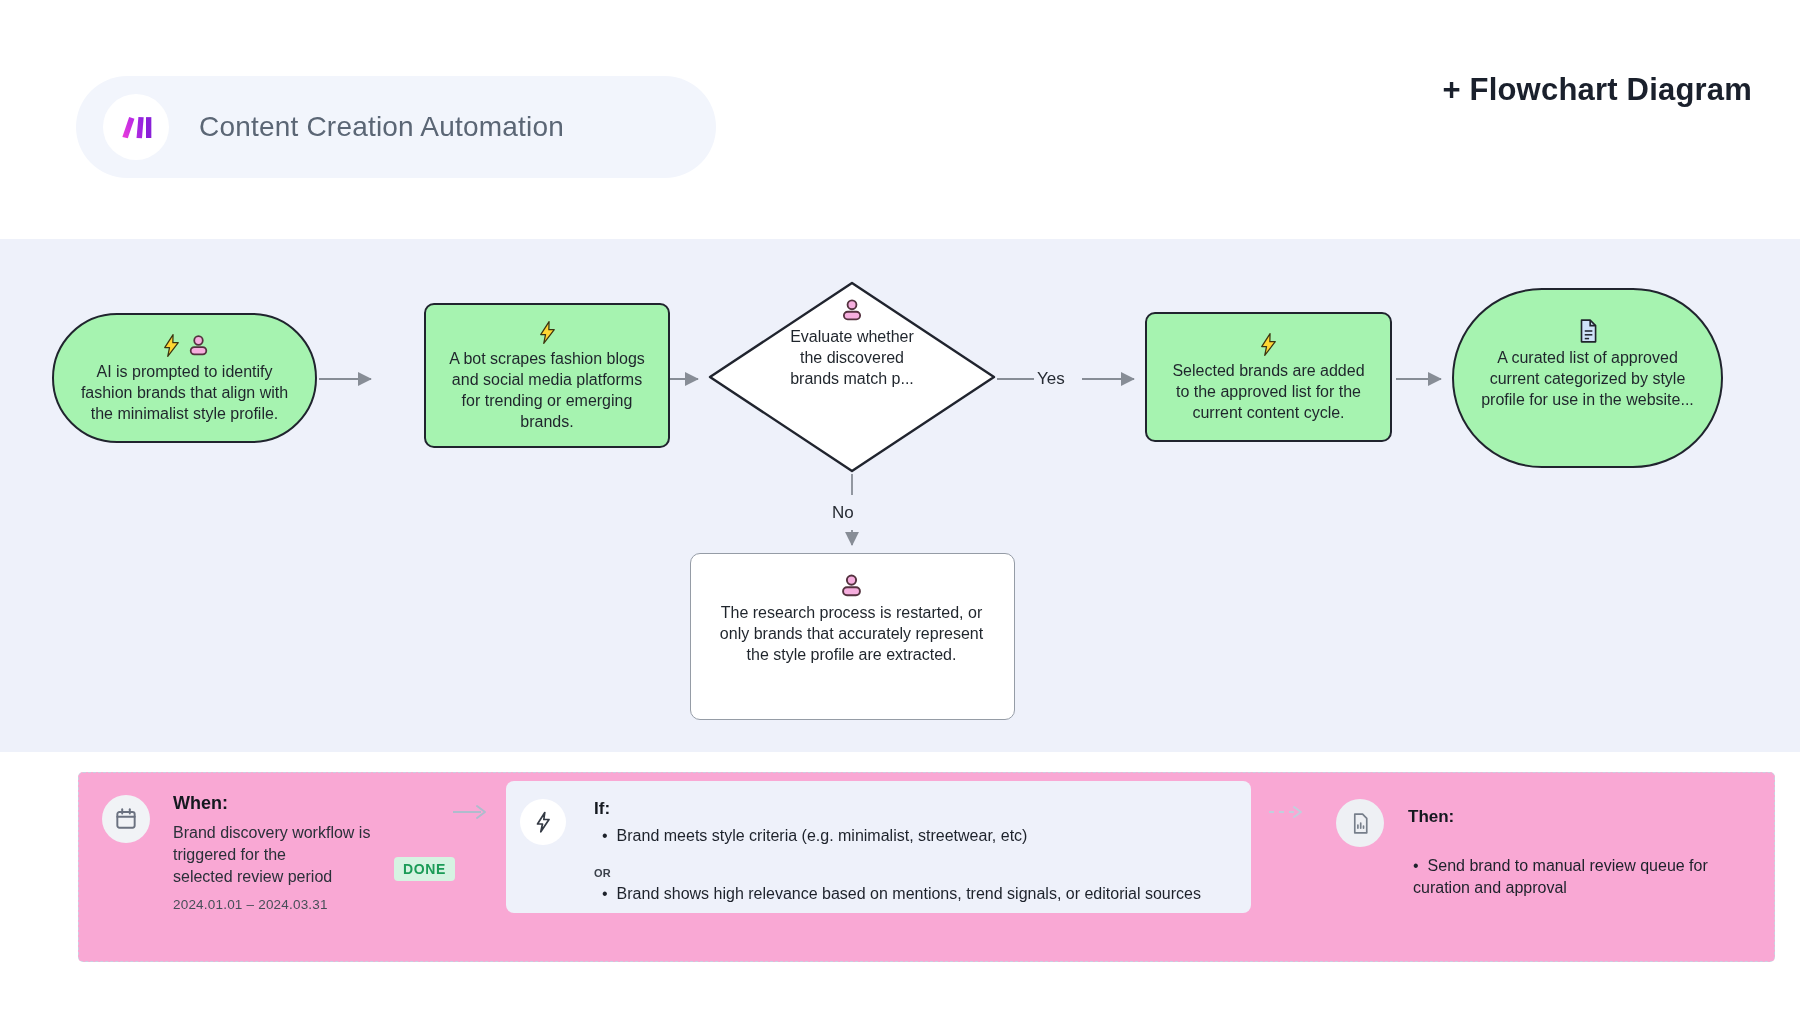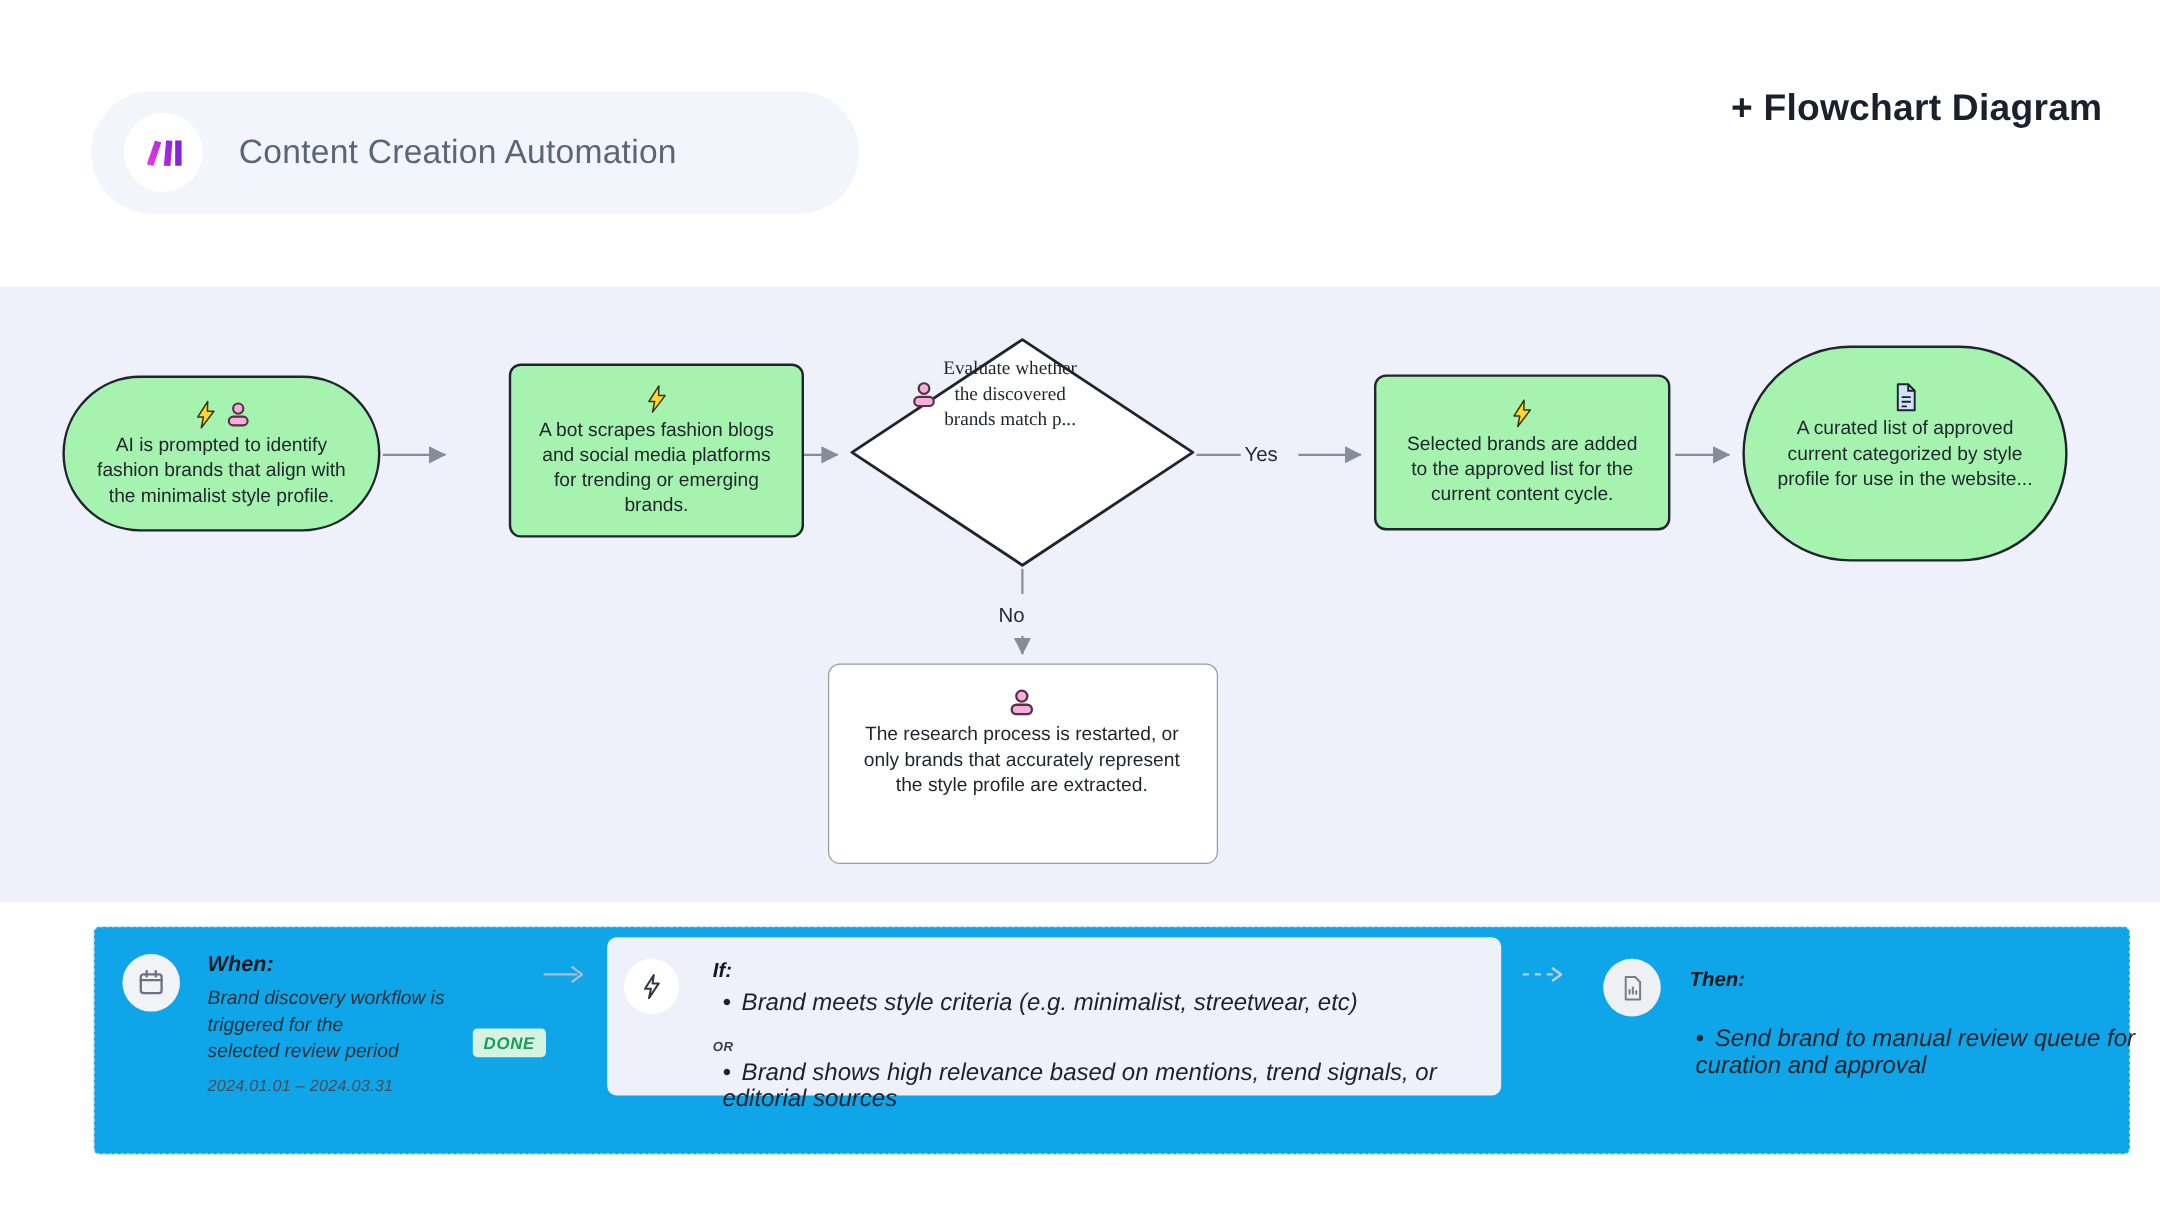--- a/index.html
+++ b/index.html
@@ -20,39 +20,39 @@
   .flow-band { position:absolute; left:0; top:239px; width:1800px; height:513px; background:#eef1fa; }
   .connectors { position:absolute; left:0; top:0; width:1800px; height:513px; }
 
   .node { position:absolute; background:#a6f3b0; border:2px solid #20242e;
           display:flex; flex-direction:column; align-items:center; justify-content:center;
           text-align:center; gap:3px; padding:10px 14px; }
   .node-text { font-size:16px; line-height:21px; color:#1f252c; white-space:pre-line; }
   .icons { display:flex; align-items:center; gap:2px; }
   .node-white { background:#ffffff; border:1.6px solid #959ca6; border-radius:10px; }
   .diamond-content { position:absolute; background:transparent; border:none;
-          display:flex; flex-direction:row; align-items:center; text-align:center; gap:3px;font-family:Liberation Serif, serif; }
+          display:flex; flex-direction:column; align-items:center; text-align:center; gap:3px; }
   .edge-label { position:absolute; font-size:17px; color:#262b33; text-align:left; }
 
   
   .rule-panel { position:absolute; left:78px; top:772px; width:1697px; height:190px;
-                border:1.6px dashed #c7d2e0; border-radius:5px; background:#0ea5e9;font-style:italic; }
+                border:1.6px dashed #c7d2e0; border-radius:5px; background:#f9a8d4; }
   .icon-circle { position:absolute; border-radius:50%; display:flex; align-items:center; justify-content:center; }
   .sec-heading { font-size:18px; font-weight:700; color:#14181f; }
   .sec-body { font-size:16px; line-height:22px; color:#2a3039; white-space:pre-line; }
   .when-col { position:absolute; left:94px; top:20px; width:250px; }
   .when-col .sec-heading { margin-bottom:8px; }
   .done-badge { position:absolute; left:315px; top:84px; background:#d6f3e2; color:#1b9b57;
                 font-size:14px; font-weight:700; letter-spacing:.6px; padding:4px 9px; border-radius:4px; }
   .date-range { position:absolute; left:94px; top:124px; font-size:13.5px; color:#474e58; letter-spacing:.2px; }
 
   .if-panel { position:absolute; left:427px; top:8px; width:745px; height:132px;
               background:#eef1fa; border-radius:8px; }
   .if-heading { position:absolute; left:88px; top:18px; font-size:17px; font-weight:700; color:#14181f; }
-  .bullet { position:absolute; font-size:20px; color:#1d222b; white-space:pre-line; line-height:22px; }
+  .bullet { position:absolute; font-size:16px; color:#1d222b; white-space:pre-line; line-height:22px; }
   .bullet::before { content:"•"; margin-right:9px; }
   .or-label { position:absolute; left:88px; top:86px; font-size:11px; font-weight:700; color:#3a404a; letter-spacing:.3px; }
 
   .then-heading { position:absolute; left:1329px; top:34px; font-size:17px; font-weight:700; color:#14181f; }
 </style>
 </head>
 <body>
 
 <div class="page">
 

